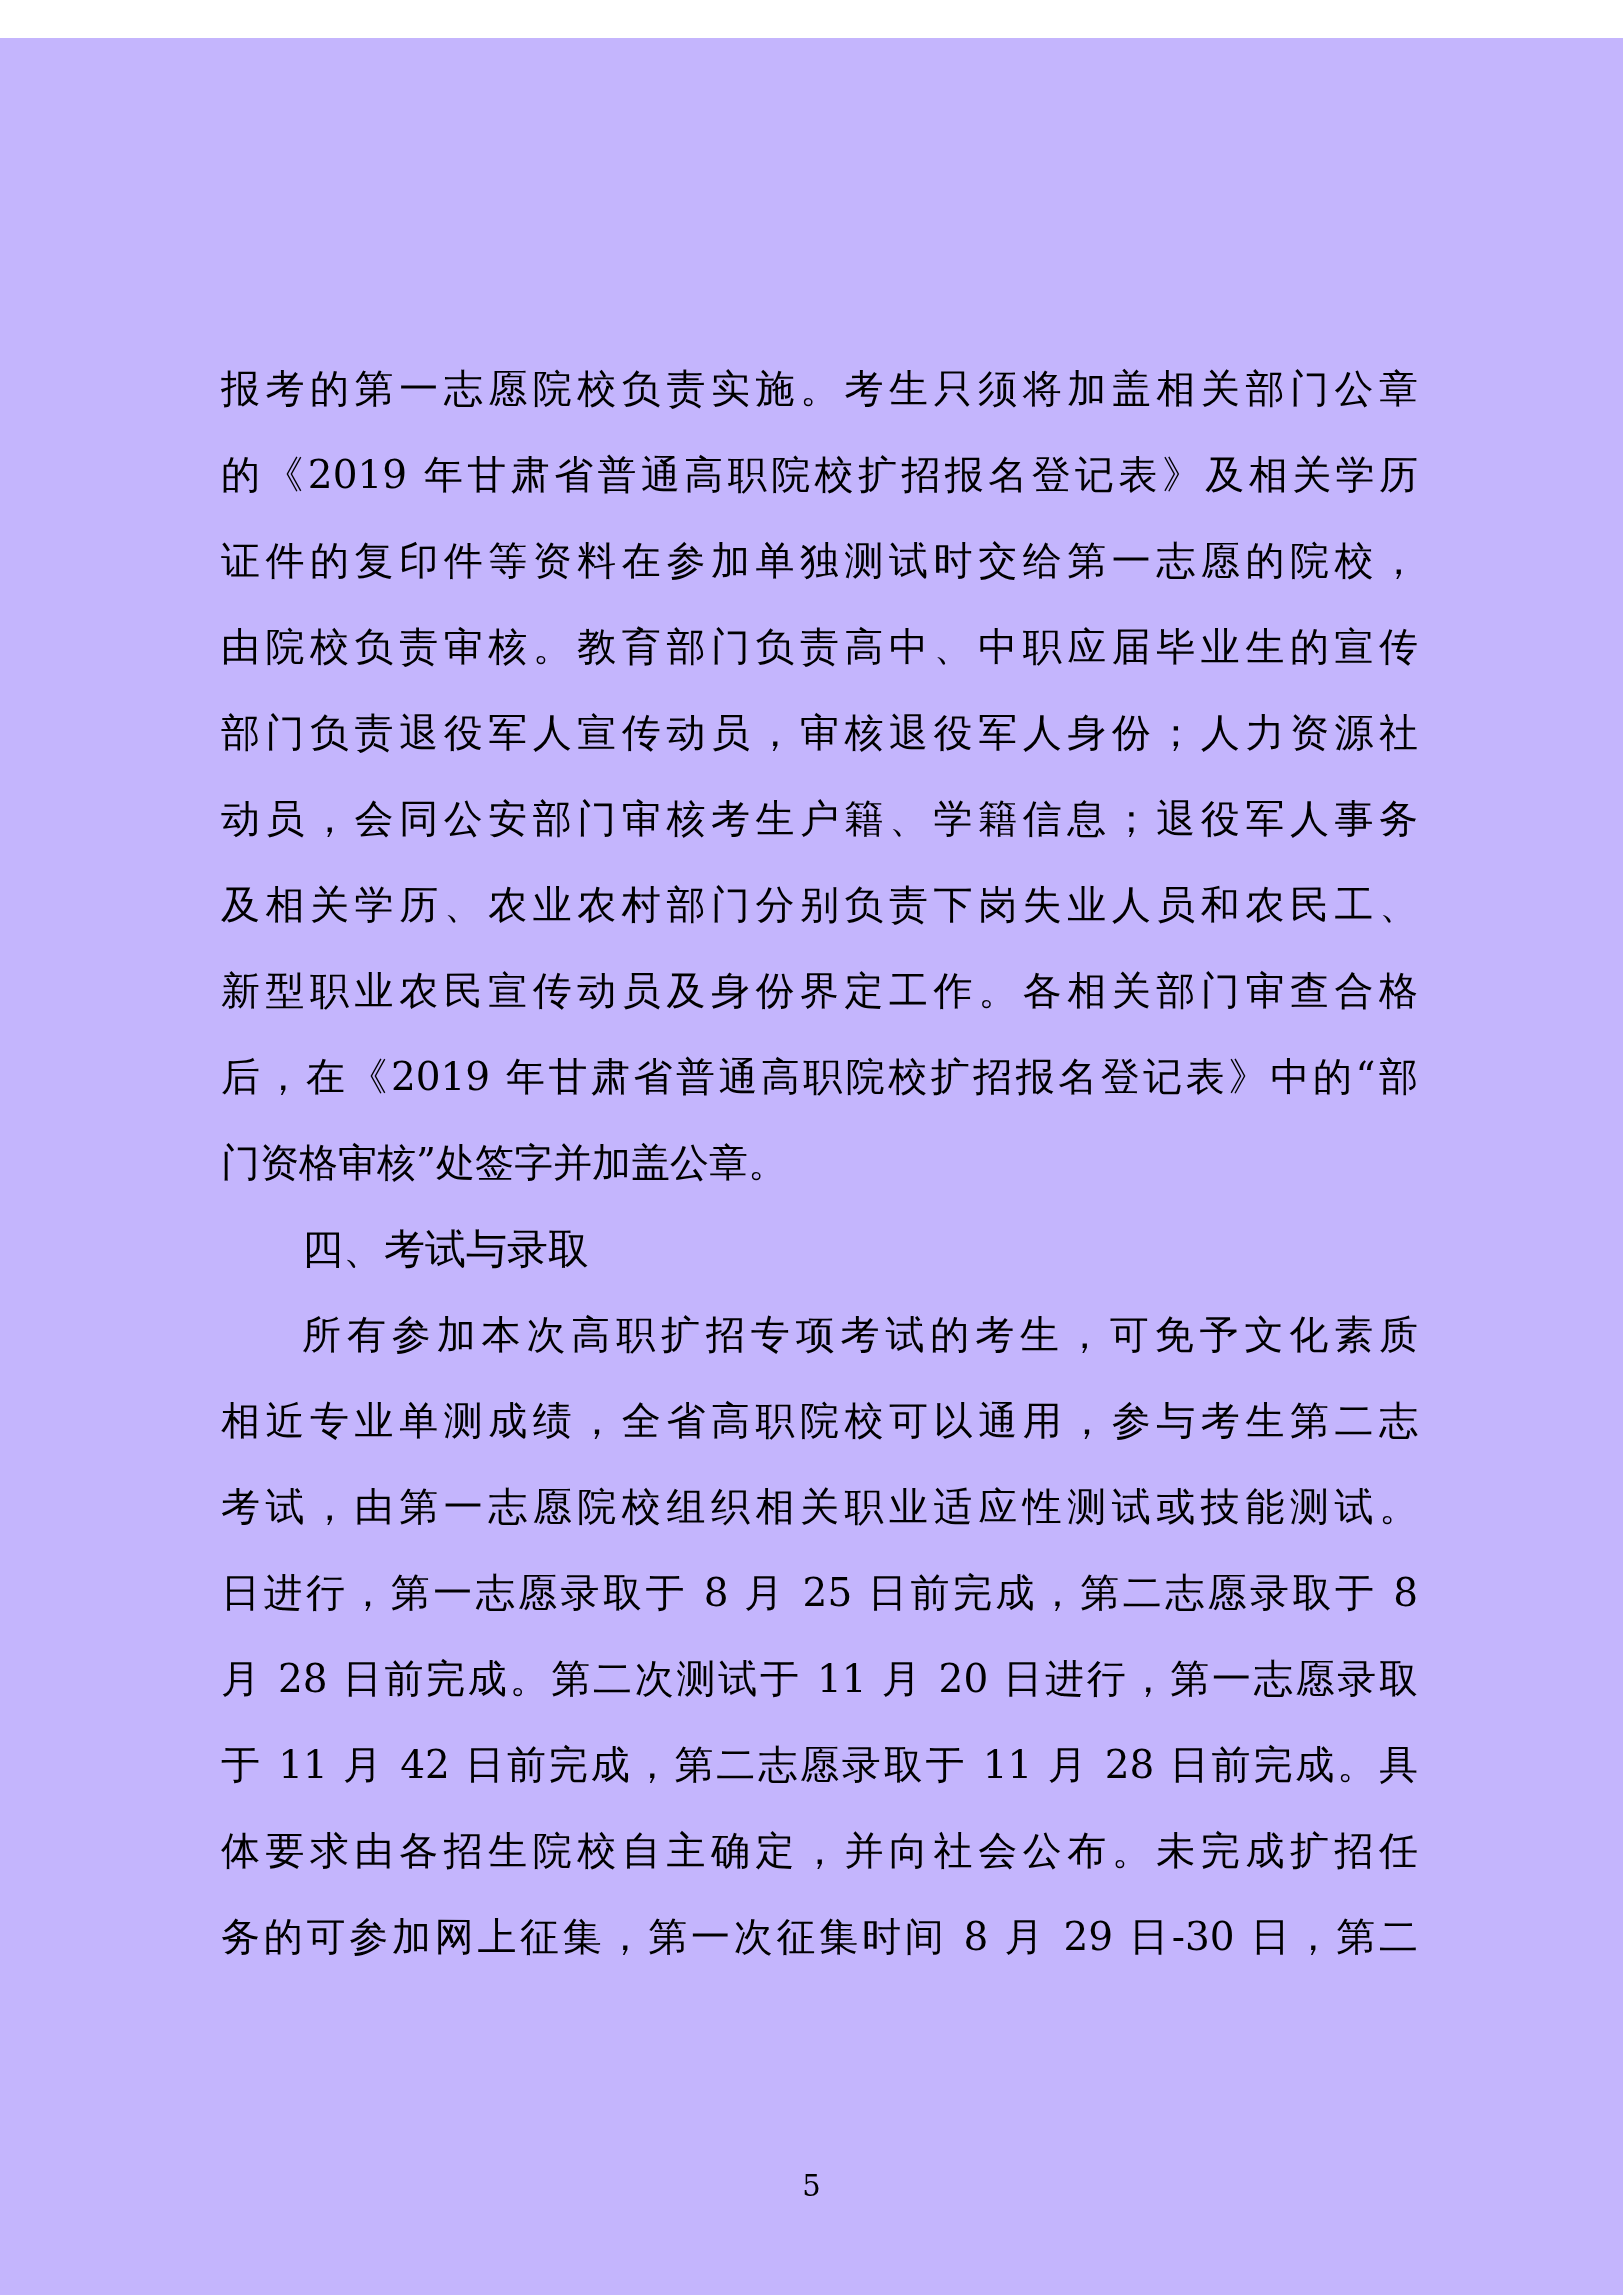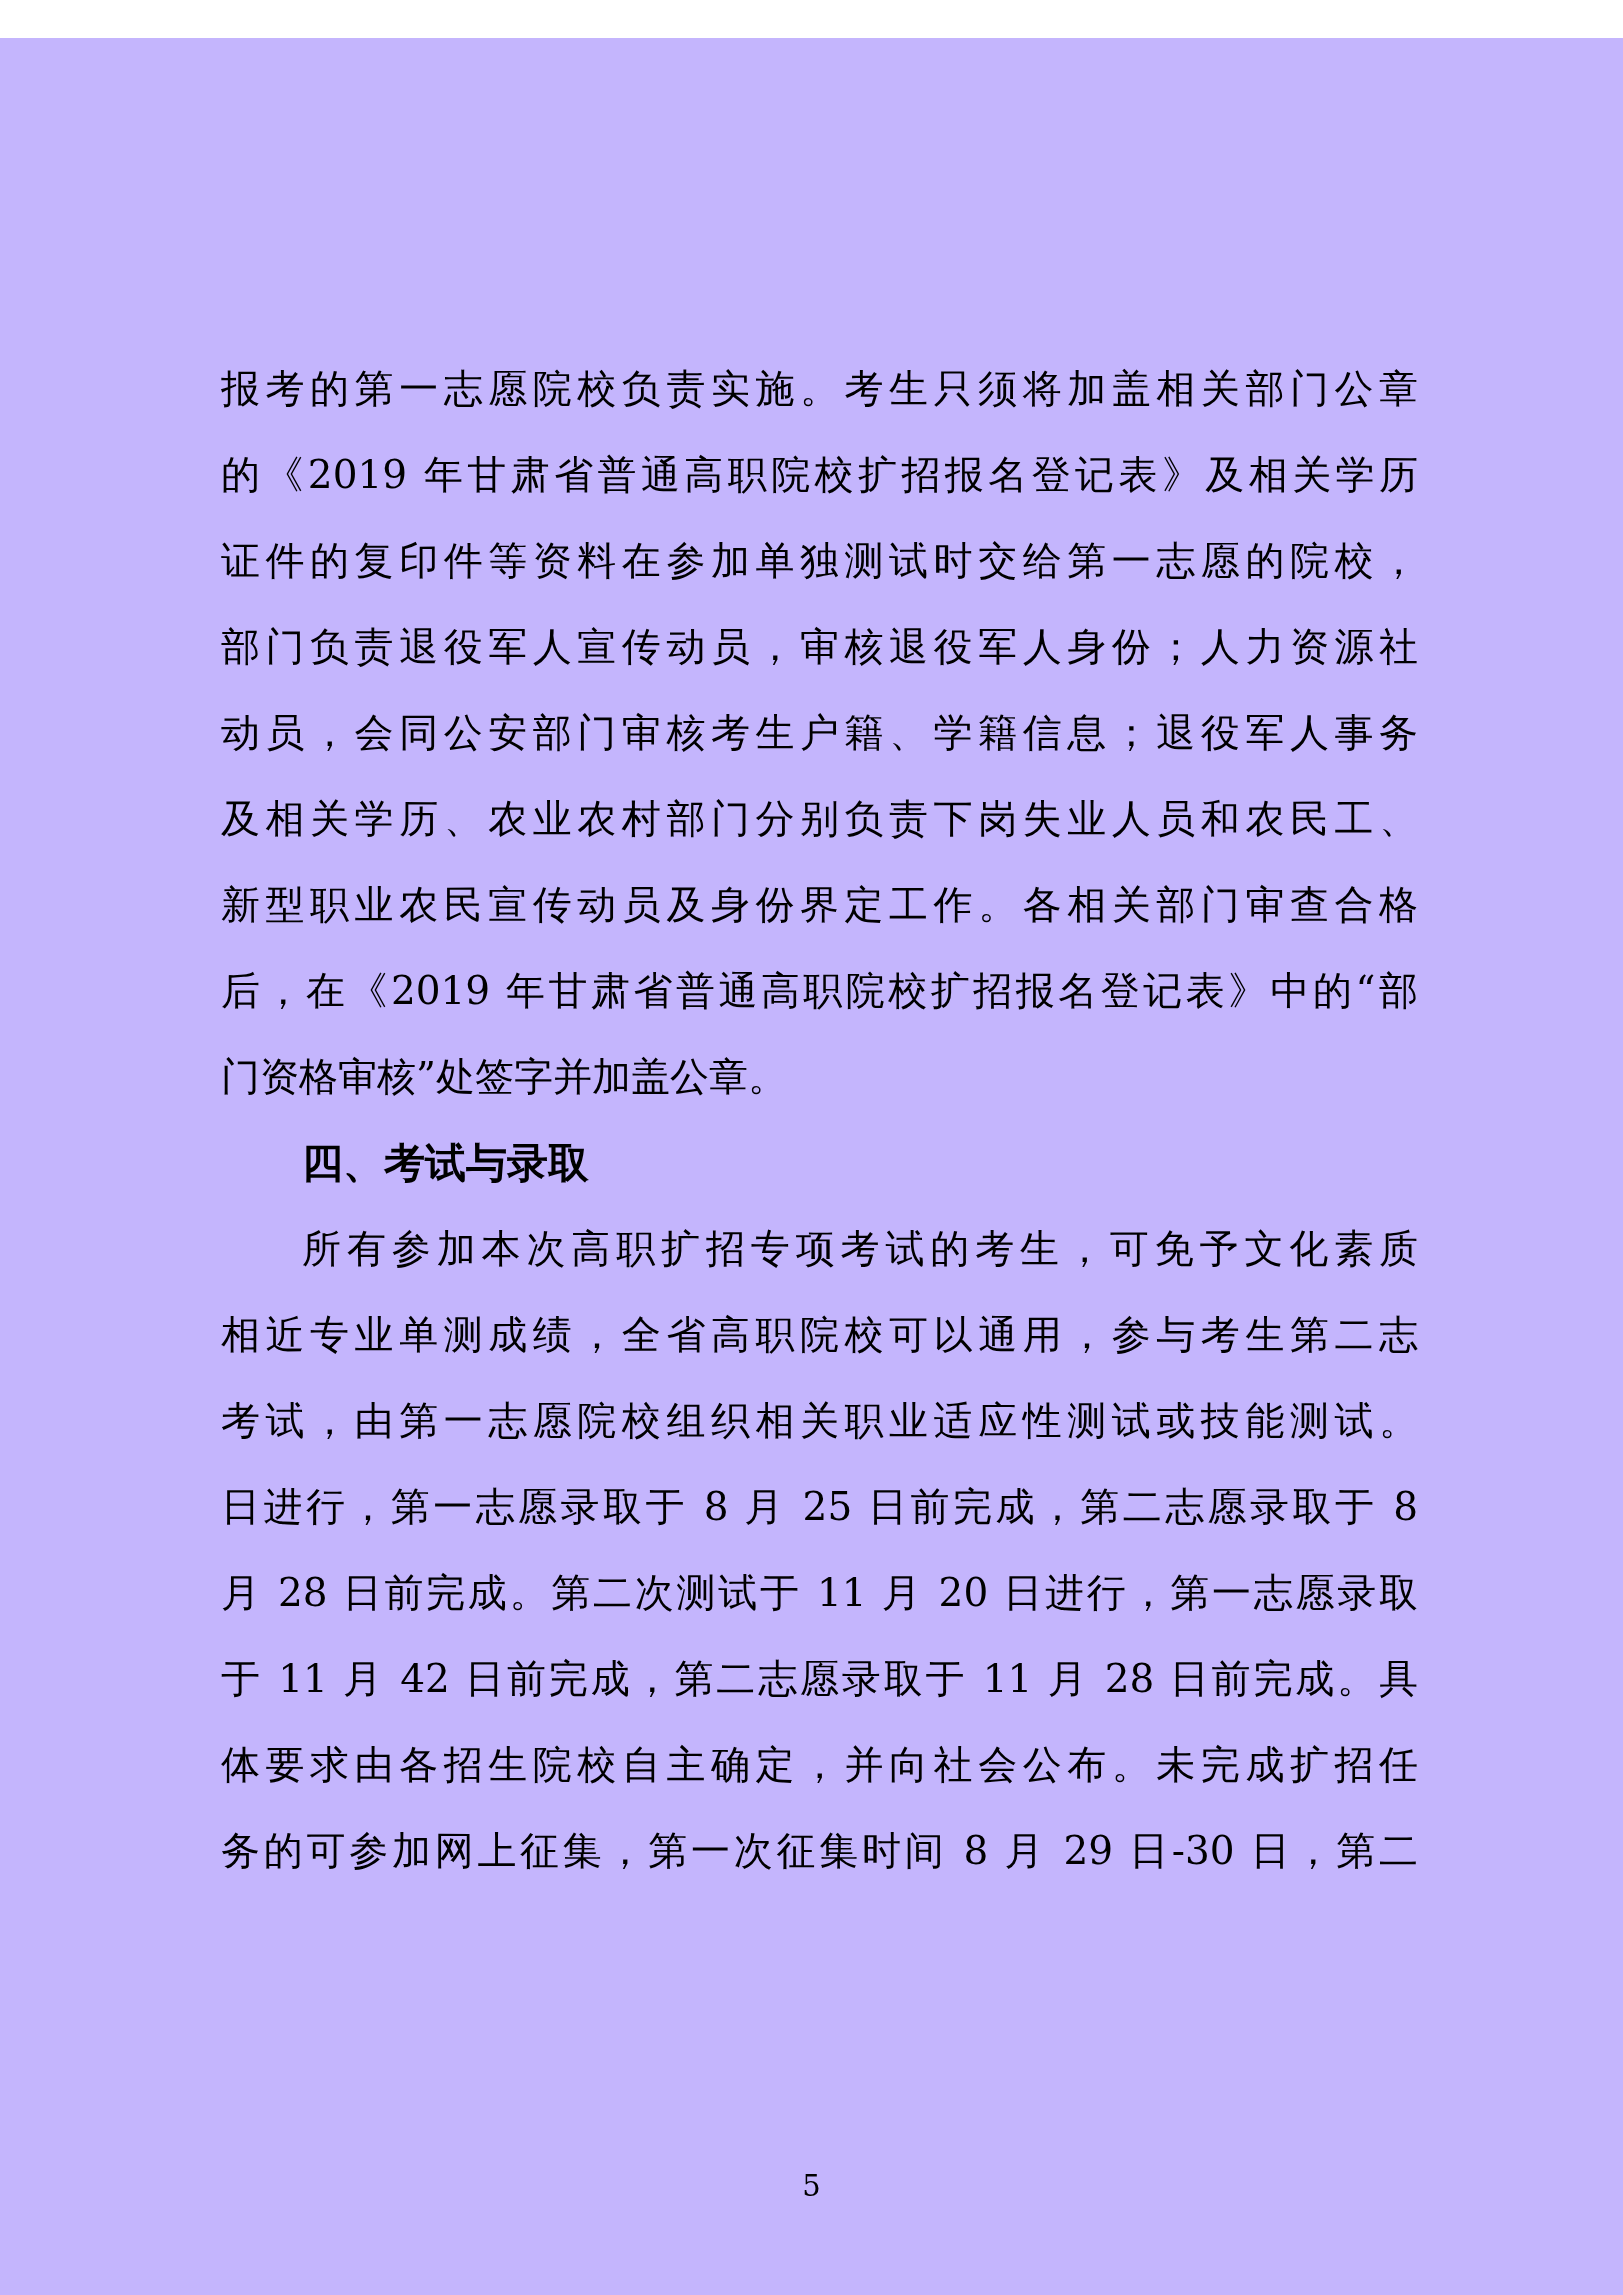--- a/index.html
+++ b/index.html
@@ -38,21 +38,21 @@
     white-space: nowrap;
     overflow: hidden;
     color: #000000;
   }
   .line.para-end {
     text-align: right;
     text-align-last: left;
   }
   .line.heading {
     font-family: "DejaVu Sans", "Liberation Sans", sans-serif;
-    font-weight: bold;
+    font-weight: normal;
     font-size: 41px;
     padding-left: 81px;
     text-align: left;
     text-align-last: left;
   }
   .line.indent {
     text-indent: 81px;
   }
   .pagenum {
     position: absolute;
@@ -66,20 +66,21 @@
   }
 </style>
 </head>
 <body>
 
 <div class="page">
   <div class="textblock">
     <div class="line">报考的第一志愿院校负责实施。考生只须将加盖相关部门公章</div>
     <div class="line">的《2019 年甘肃省普通高职院校扩招报名登记表》及相关学历</div>
     <div class="line">证件的复印件等资料在参加单独测试时交给第一志愿的院校，</div>
+    <div class="line">由院校负责审核。教育部门负责高中、中职应届毕业生的宣传</div>
     <div class="line">部门负责退役军人宣传动员，审核退役军人身份；人力资源社</div>
     <div class="line">动员，会同公安部门审核考生户籍、学籍信息；退役军人事务</div>
     <div class="line">及相关学历、农业农村部门分别负责下岗失业人员和农民工、</div>
     <div class="line">新型职业农民宣传动员及身份界定工作。各相关部门审查合格</div>
     <div class="line">后，在《2019 年甘肃省普通高职院校扩招报名登记表》中的“部</div>
     <div class="line para-end">门资格审核”处签字并加盖公章。</div>
     <div class="line heading">四、考试与录取</div>
     <div class="line indent">所有参加本次高职扩招专项考试的考生，可免予文化素质</div>
     <div class="line">相近专业单测成绩，全省高职院校可以通用，参与考生第二志</div>
     <div class="line">考试，由第一志愿院校组织相关职业适应性测试或技能测试。</div>

